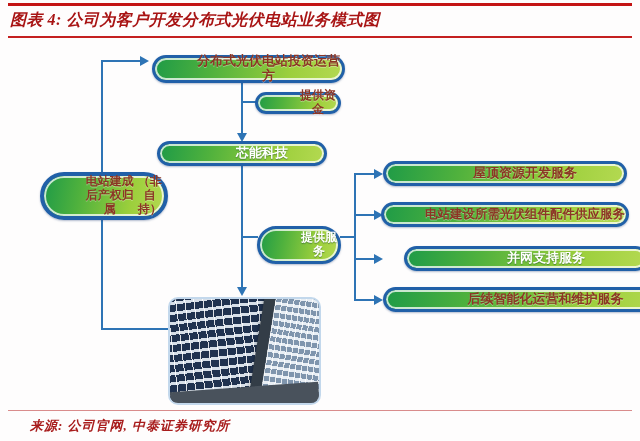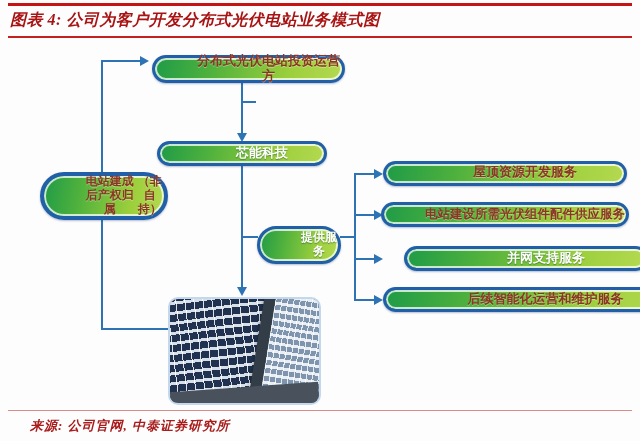--- a/index.html
+++ b/index.html
@@ -114,35 +114,38 @@
   <div class="arrow-r" style="left:374px; top:210px;"></div>
   <div class="hline" style="left:354px; top:258px; width:21px;"></div>
   <div class="arrow-r" style="left:374px; top:254px;"></div>
   <div class="hline" style="left:354px; top:299px; width:21px;"></div>
   <div class="arrow-r" style="left:374px; top:295px;"></div>
 
   <div class="pill txt-red" style="left:152px; top:55px; width:193px; height:28px; font-size:13px;">
     <span>分布式光伏电站投资运营方</span>
   </div>
 
+  <div class="pill txt-red" style="left:255px; top:92px; width:86px; height:22px; font-size:12px;">
+    <span>提供资金</span>
+  </div>
 
   <div class="pill txt-white" style="left:157px; top:141px; width:170px; height:25px; font-size:13px;">
     <span>芯能科技</span>
   </div>
 
   <div class="pill txt-red" style="left:40px; top:172px; width:128px; height:48px; font-size:12px; border-width:4px; border-radius:26px; flex-direction:row;">
     <span>电站建成后产权归属</span>
     <span>（非自持）</span>
   </div>
 
   <div class="pill txt-white" style="left:257px; top:226px; width:84px; height:38px; font-size:12px;">
     <span>提供服务</span>
   </div>
 
-  <div class="pill txt-red" style="left:383px; top:161px; width:244px; height:25px; font-size:13px;font-family:Liberation Mono, monospace;">
+  <div class="pill txt-red" style="left:383px; top:161px; width:244px; height:25px; font-size:13px;">
     <span>屋顶资源开发服务</span>
   </div>
 
   <div class="pill txt-red" style="left:381px; top:202px; width:248px; height:25px; font-size:12.5px;">
     <span>电站建设所需光伏组件配件供应服务</span>
   </div>
 
   <div class="pill txt-white" style="left:404px; top:246px; width:244px; height:25px; font-size:13px;">
     <span>并网支持服务</span>
   </div>

